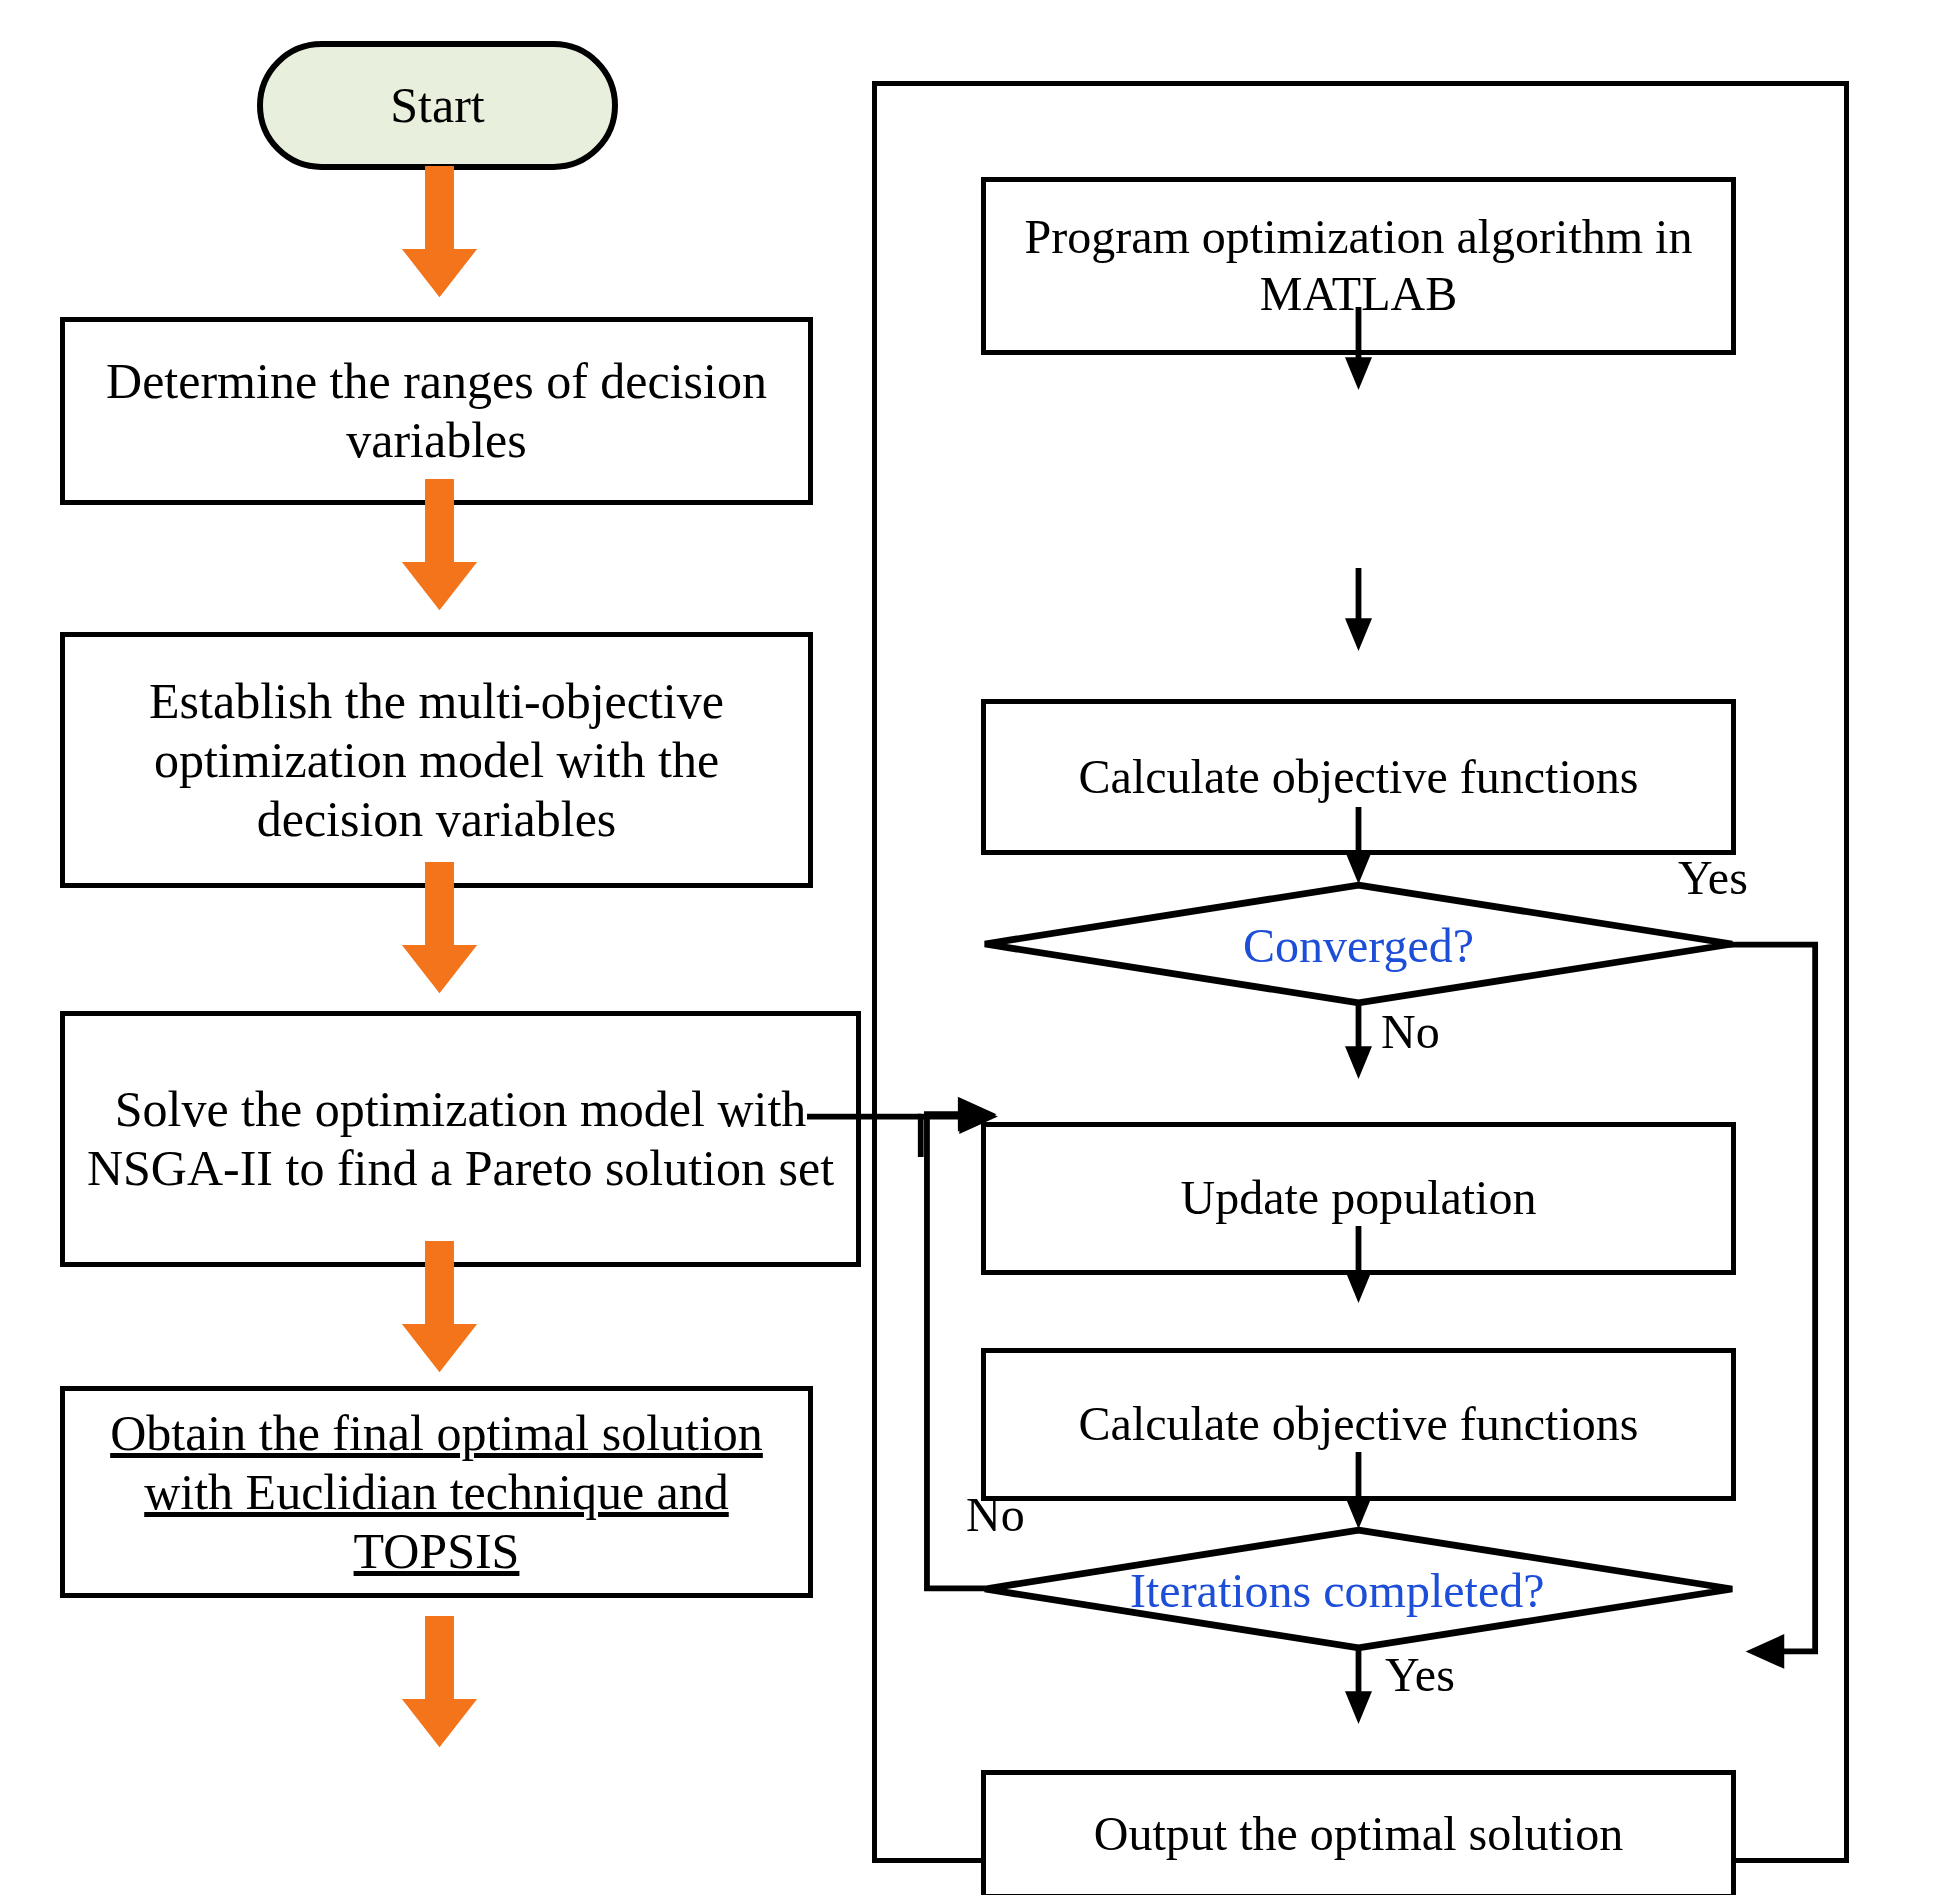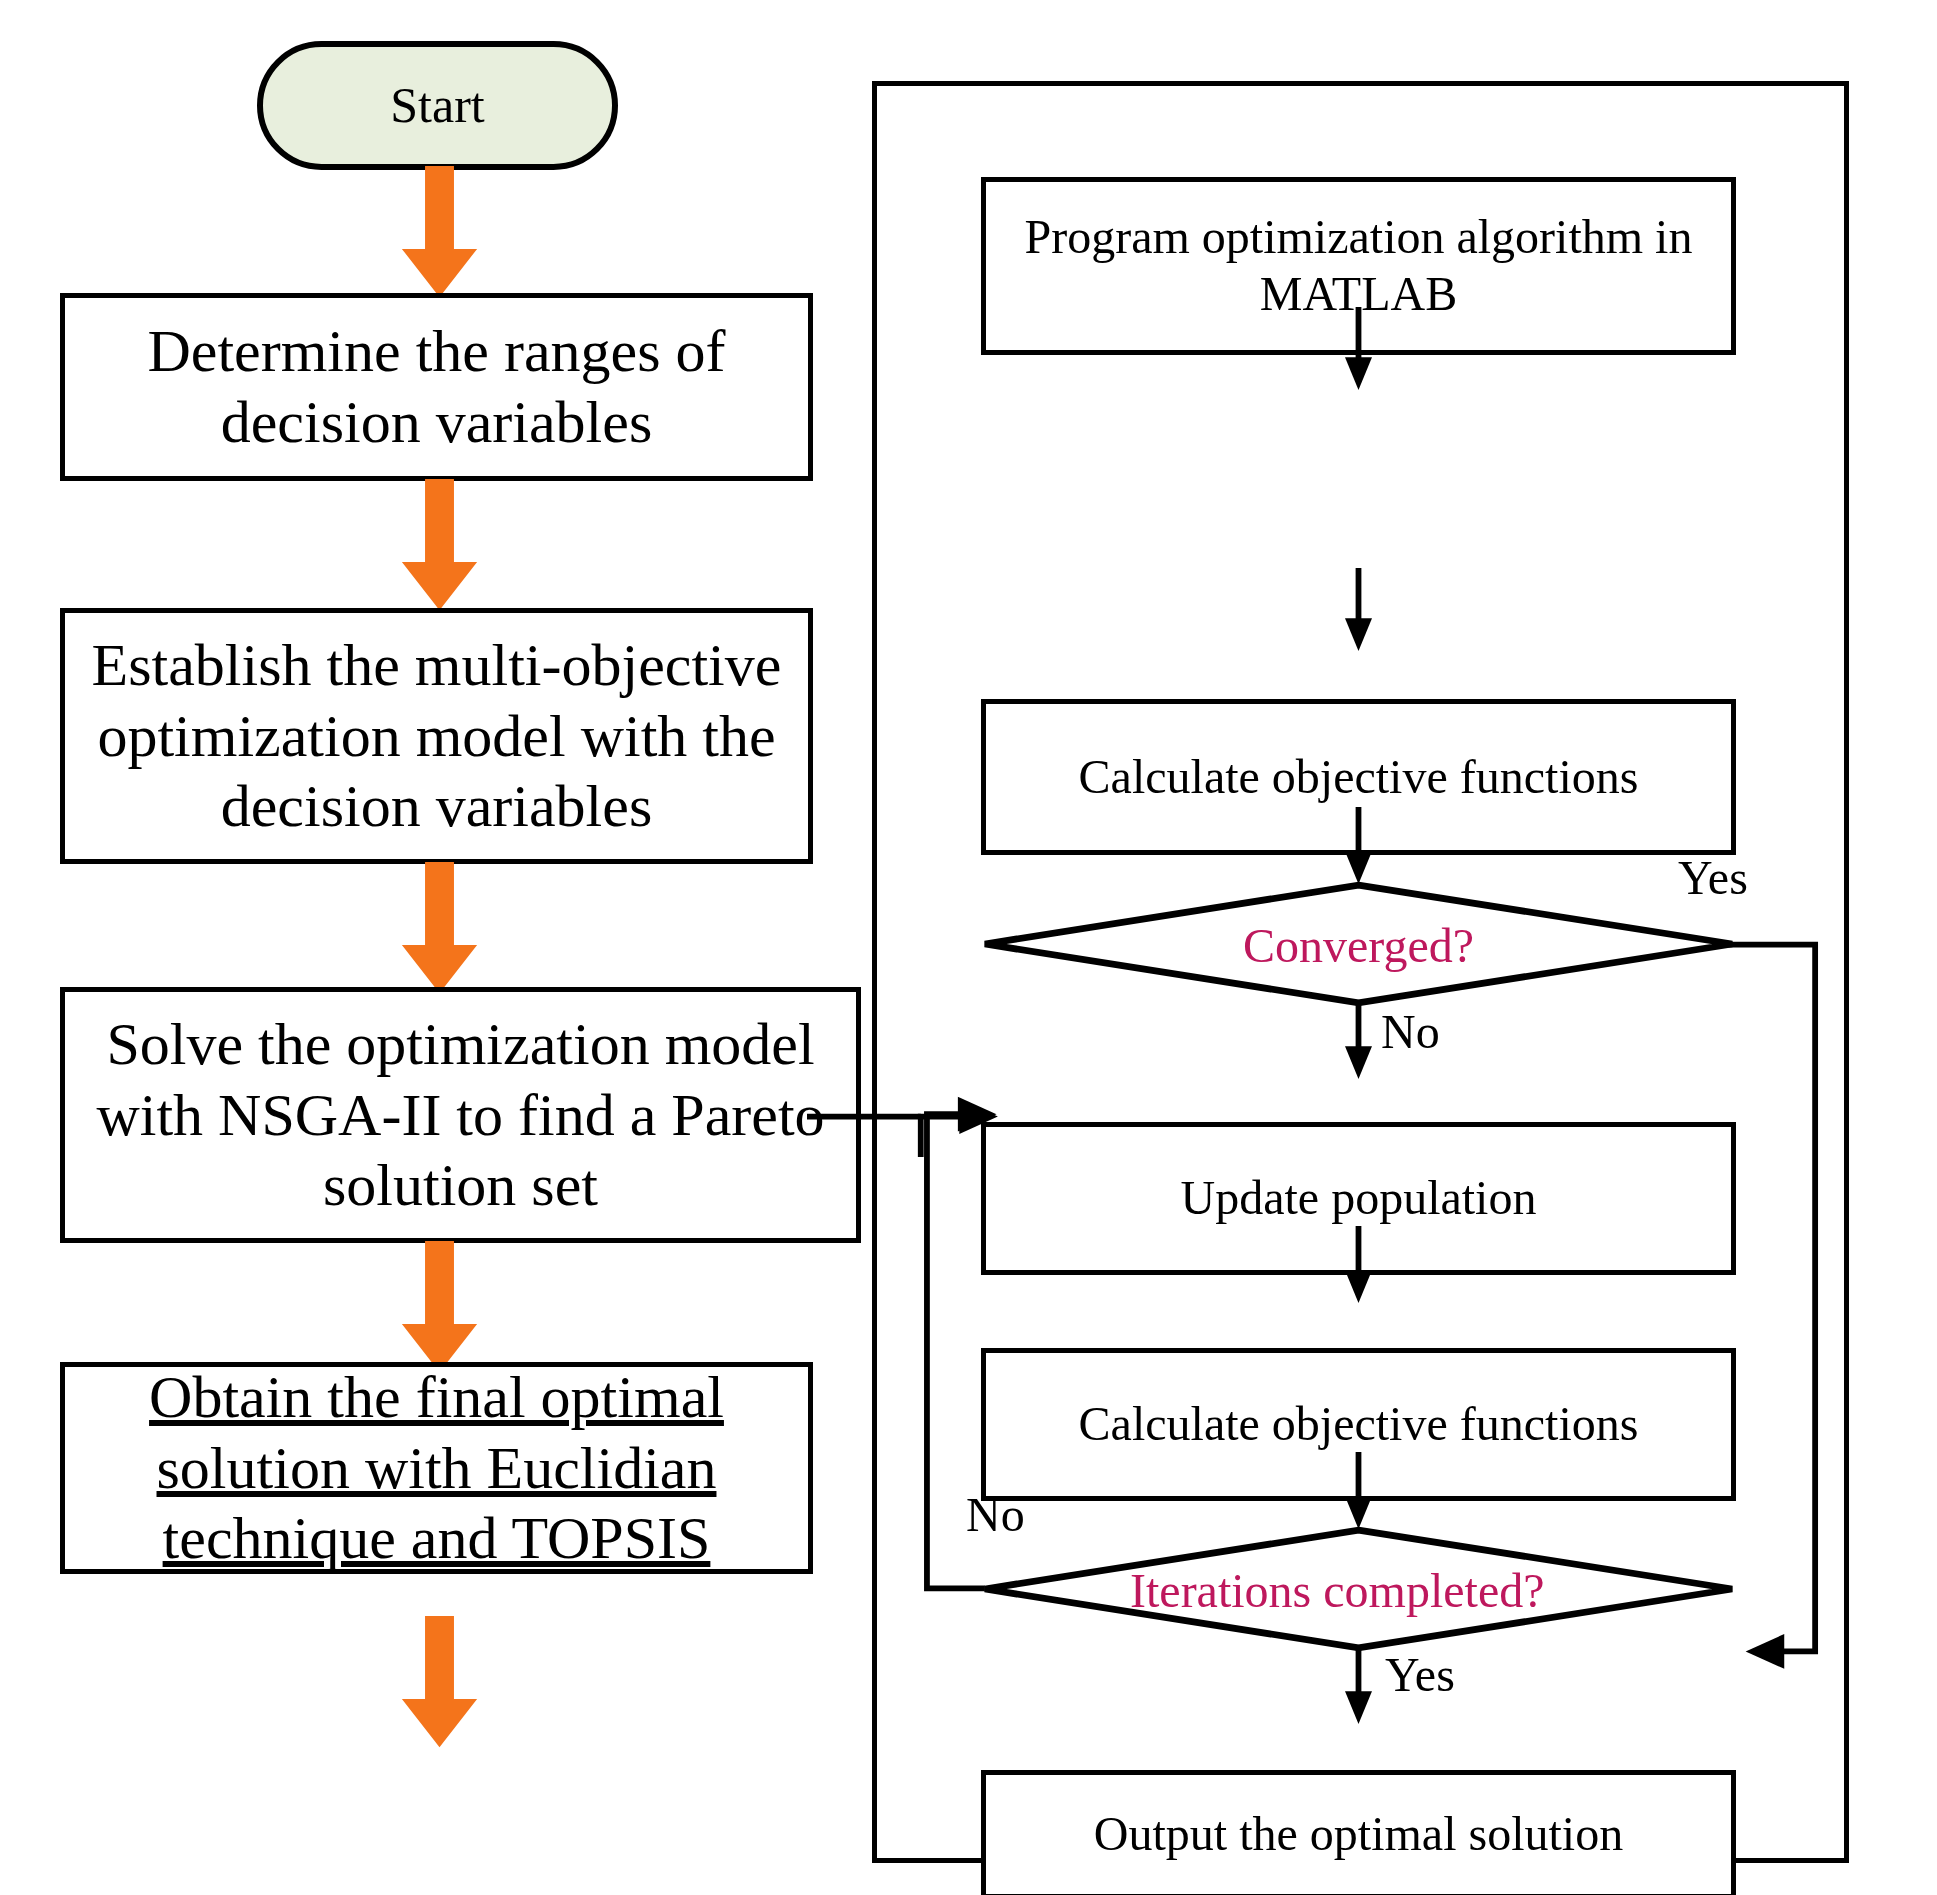--- a/index.html
+++ b/index.html
@@ -29,22 +29,23 @@
   .terminator {
     background: #e8efdd;
     border: 6.8px solid #000000;
     border-radius: 193px;
     font-size: 50px;
   }
   
   .proc-left {
     background: #ffffff;
     border: 5.8px solid #000000;
-    font-size: 60px;
+    font-size: 50px;
     padding: 0 17.4px;
+    margin-top: 24px;
   }
   
   .proc-right {
     background: #ffffff;
     border: 5.8px solid #000000;
     font-size: 48px;
     padding: 0 15.4px;
     margin-top: 48px;
   }
   
@@ -54,21 +55,21 @@
     border: 5.8px solid #000000;
     background: transparent;
   }
   
   .diamond-wrap {
     position: absolute;
   }
   .diamond-wrap svg { display: block; }
   .diamond-label {
     position: absolute;
-    color: #be185d;
+    color: #1d4ed8;
     font-size: 48px;
     white-space: nowrap;
     pointer-events: none;
   }
   
   .oarrow { position: absolute; }
   .oarrow svg { display: block; }
   
   .conn { position: absolute; }
   .conn svg { display: block; overflow: visible; }

